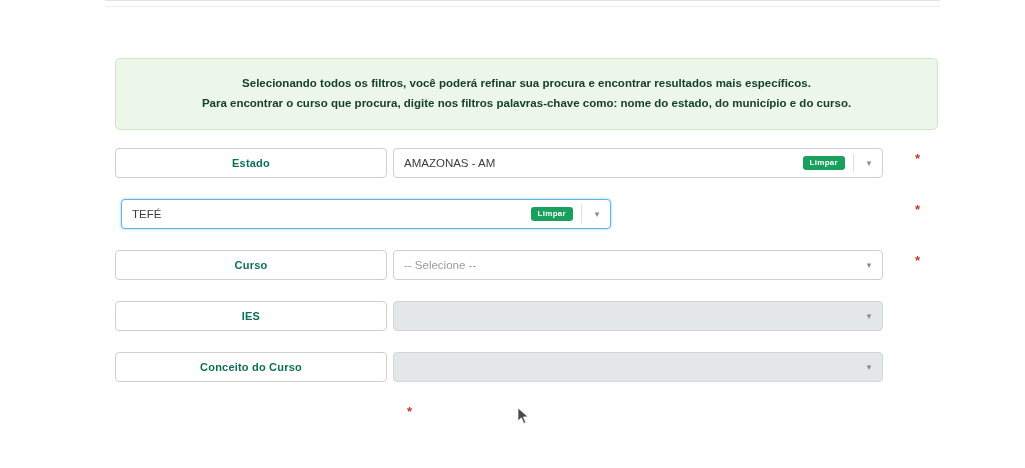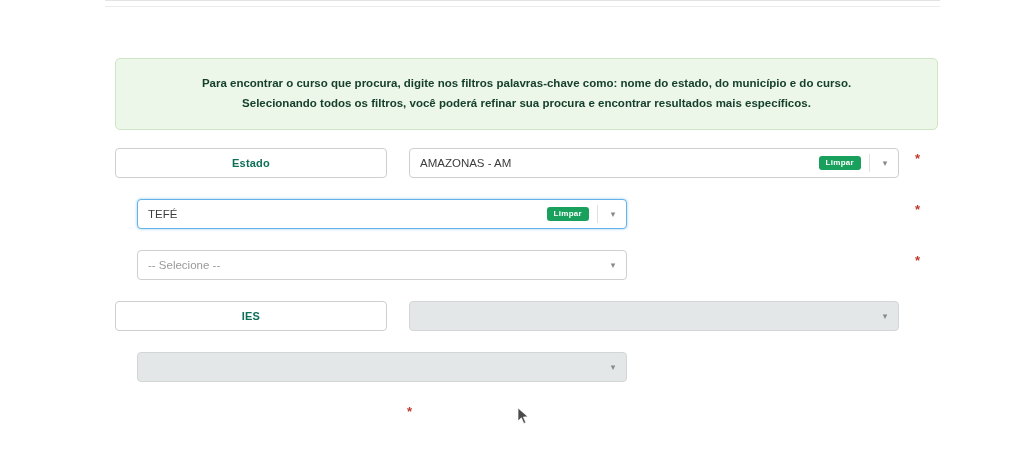--- a/index.html
+++ b/index.html
@@ -77,21 +77,21 @@
     align-items: center;
     justify-content: center;
     font-size: 11px;
     font-weight: bold;
     color: #0d6f57;
     letter-spacing: .2px;
   }
 
   .field {
     position: relative;
-    margin-left: 22px;
+    margin-left: 6px;
     width: 490px;
     height: 30px;
     border: 1px solid #cfcfcf;
     border-radius: 4px;
     background: #ffffff;
     display: flex;
     align-items: center;
     padding: 0 10px;
     font-size: 11.5px;
     color: #3c3c3c;
@@ -184,22 +184,22 @@
 
 <div id="page">
 
   <div class="top-rule r1"></div>
   <div class="top-rule r2"></div>
 
   <div class="panel">
 
 
     <div class="info-box">
+      <div>Selecionando todos os filtros, você poderá refinar sua procura e encontrar resultados mais específicos.</div>
       <div>Para encontrar o curso que procura, digite nos filtros palavras-chave como: nome do estado, do município e do curso.</div>
-      <div>Selecionando todos os filtros, você poderá refinar sua procura e encontrar resultados mais específicos.</div>
     </div>
 
     <div class="rows">
 
       <div class="row">
         <div class="label-box">
           <span>Estado</span>
         </div>
         <div class="field">
           <span>AMAZONAS - AM</span>
@@ -218,20 +218,23 @@
           <div class="field-right">
             <span class="clear-btn">Limpar</span>
             <span class="sep"></span>
             <span class="caret">▾</span>
           </div>
         </div>
         <span class="req">*</span>
       </div>
 
       <div class="row">
+        <div class="label-box">
+          <span>Curso</span>
+        </div>
         <div class="field">
           <span class="placeholder">-- Selecione --</span>
           <div class="field-right">
             <span class="caret">▾</span>
           </div>
         </div>
         <span class="req">*</span>
       </div>
 
       <div class="row">
@@ -240,20 +243,23 @@
         </div>
         <div class="field disabled">
           <span></span>
           <div class="field-right">
             <span class="caret">▾</span>
           </div>
         </div>
       </div>
 
       <div class="row">
+        <div class="label-box">
+          <span>Conceito do Curso</span>
+        </div>
         <div class="field disabled">
           <span></span>
           <div class="field-right">
             <span class="caret">▾</span>
           </div>
         </div>
       </div>
 
     </div>
 

